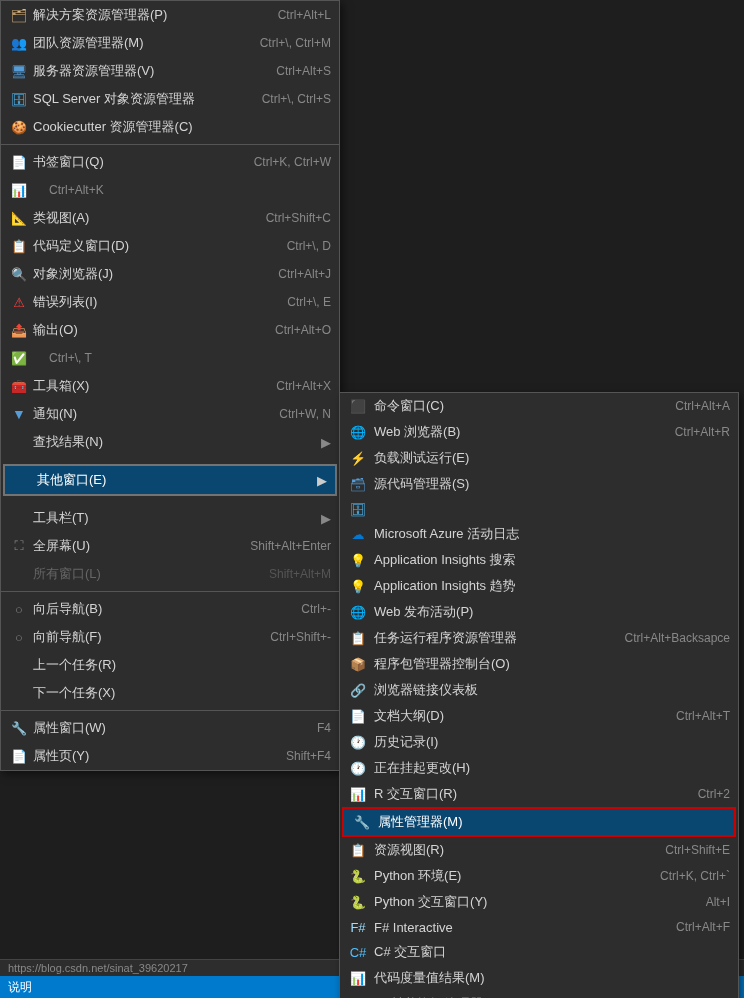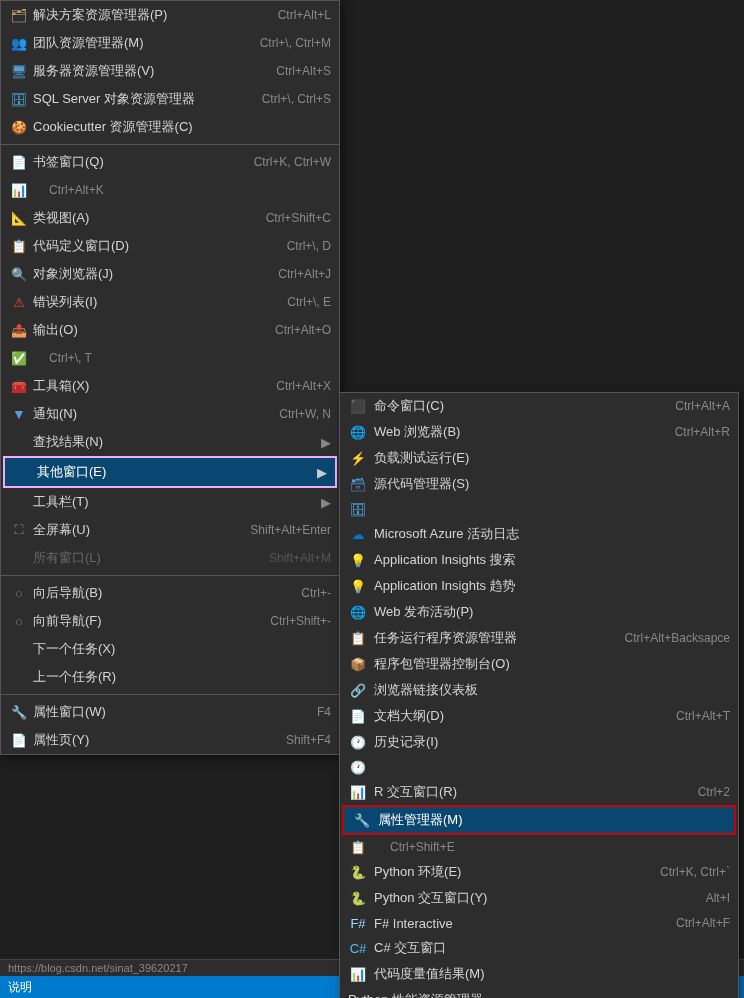--- a/index.html
+++ b/index.html
@@ -334,21 +334,21 @@
     <div class="dropdown-item">
       <span class="item-icon" style="color:#569cd6; font-size:14px;">▼</span>
       <span class="item-label">通知(N)</span>
       <span class="item-shortcut">Ctrl+W, N</span>
     </div>
     <div class="dropdown-item">
       <span class="item-icon"></span>
       <span class="item-label">查找结果(N)</span>
       <span class="item-arrow">▶</span>
     </div>
-    <div class="dropdown-item highlighted" style="border: 2px solid #f0abfc; margin: 0 2px;">
+    <div class="dropdown-item highlighted" style="border: 2px solid #737373; margin: 8px 2px;">
       <span class="item-icon"></span>
       <span class="item-label">其他窗口(E)</span>
       <span class="item-arrow" style="color:#ccc;">▶</span>
     </div>
     <div class="dropdown-item">
       <span class="item-icon"></span>
       <span class="item-label">工具栏(T)</span>
       <span class="item-arrow">▶</span>
     </div>
     <div class="dropdown-item">
@@ -369,26 +369,26 @@
       <span class="item-label">向后导航(B)</span>
       <span class="item-shortcut">Ctrl+-</span>
     </div>
     <div class="dropdown-item">
       <span class="item-icon" style="color:#888;">○</span>
       <span class="item-label">向前导航(F)</span>
       <span class="item-shortcut">Ctrl+Shift+-</span>
     </div>
     <div class="dropdown-item">
       <span class="item-icon"></span>
+      <span class="item-label">上一个任务(R)</span>
+      <span class="item-shortcut"></span>
+    </div>
+    <div class="dropdown-item">
+      <span class="item-icon"></span>
       <span class="item-label">下一个任务(X)</span>
-      <span class="item-shortcut"></span>
-    </div>
-    <div class="dropdown-item">
-      <span class="item-icon"></span>
-      <span class="item-label">上一个任务(R)</span>
       <span class="item-shortcut"></span>
     </div>
 
     <div class="menu-separator"></div>
 
     <div class="dropdown-item">
       <span class="item-icon" style="color:#d7ba7d;">🔧</span>
       <span class="item-label">属性窗口(W)</span>
       <span class="item-shortcut">F4</span>
     </div>
@@ -466,34 +466,36 @@
       <span class="item-label">文档大纲(D)</span>
       <span class="item-shortcut">Ctrl+Alt+T</span>
     </div>
     <div class="secondary-item">
       <span class="icon-box icon-history">🕐</span>
       <span class="item-label">历史记录(I)</span>
       <span class="item-shortcut"></span>
     </div>
     <div class="secondary-item">
       <span class="icon-box icon-pending">🕐</span>
+      <span class="item-label">正在挂起更改(H)</span>
       <span class="item-shortcut"></span>
     </div>
     <div class="secondary-item">
       <span class="icon-box icon-r-window">📊</span>
       <span class="item-label">R 交互窗口(R)</span>
       <span class="item-shortcut">Ctrl+2</span>
     </div>
     <div class="secondary-item highlighted" style="border: 2px solid #cc0000; margin: 0 2px; background: #094771;">
       <span class="icon-box icon-wrench">🔧</span>
       <span class="item-label">属性管理器(M)</span>
       <span class="item-shortcut"></span>
     </div>
     <div class="secondary-item">
       <span class="icon-box icon-resource">📋</span>
+      <span class="item-label">资源视图(R)</span>
       <span class="item-shortcut">Ctrl+Shift+E</span>
     </div>
     <div class="secondary-item">
       <span class="icon-box icon-python">🐍</span>
       <span class="item-label">Python 环境(E)</span>
       <span class="item-shortcut">Ctrl+K, Ctrl+`</span>
     </div>
     <div class="secondary-item">
       <span class="icon-box icon-pyinteract">🐍</span>
       <span class="item-label">Python 交互窗口(Y)</span>

